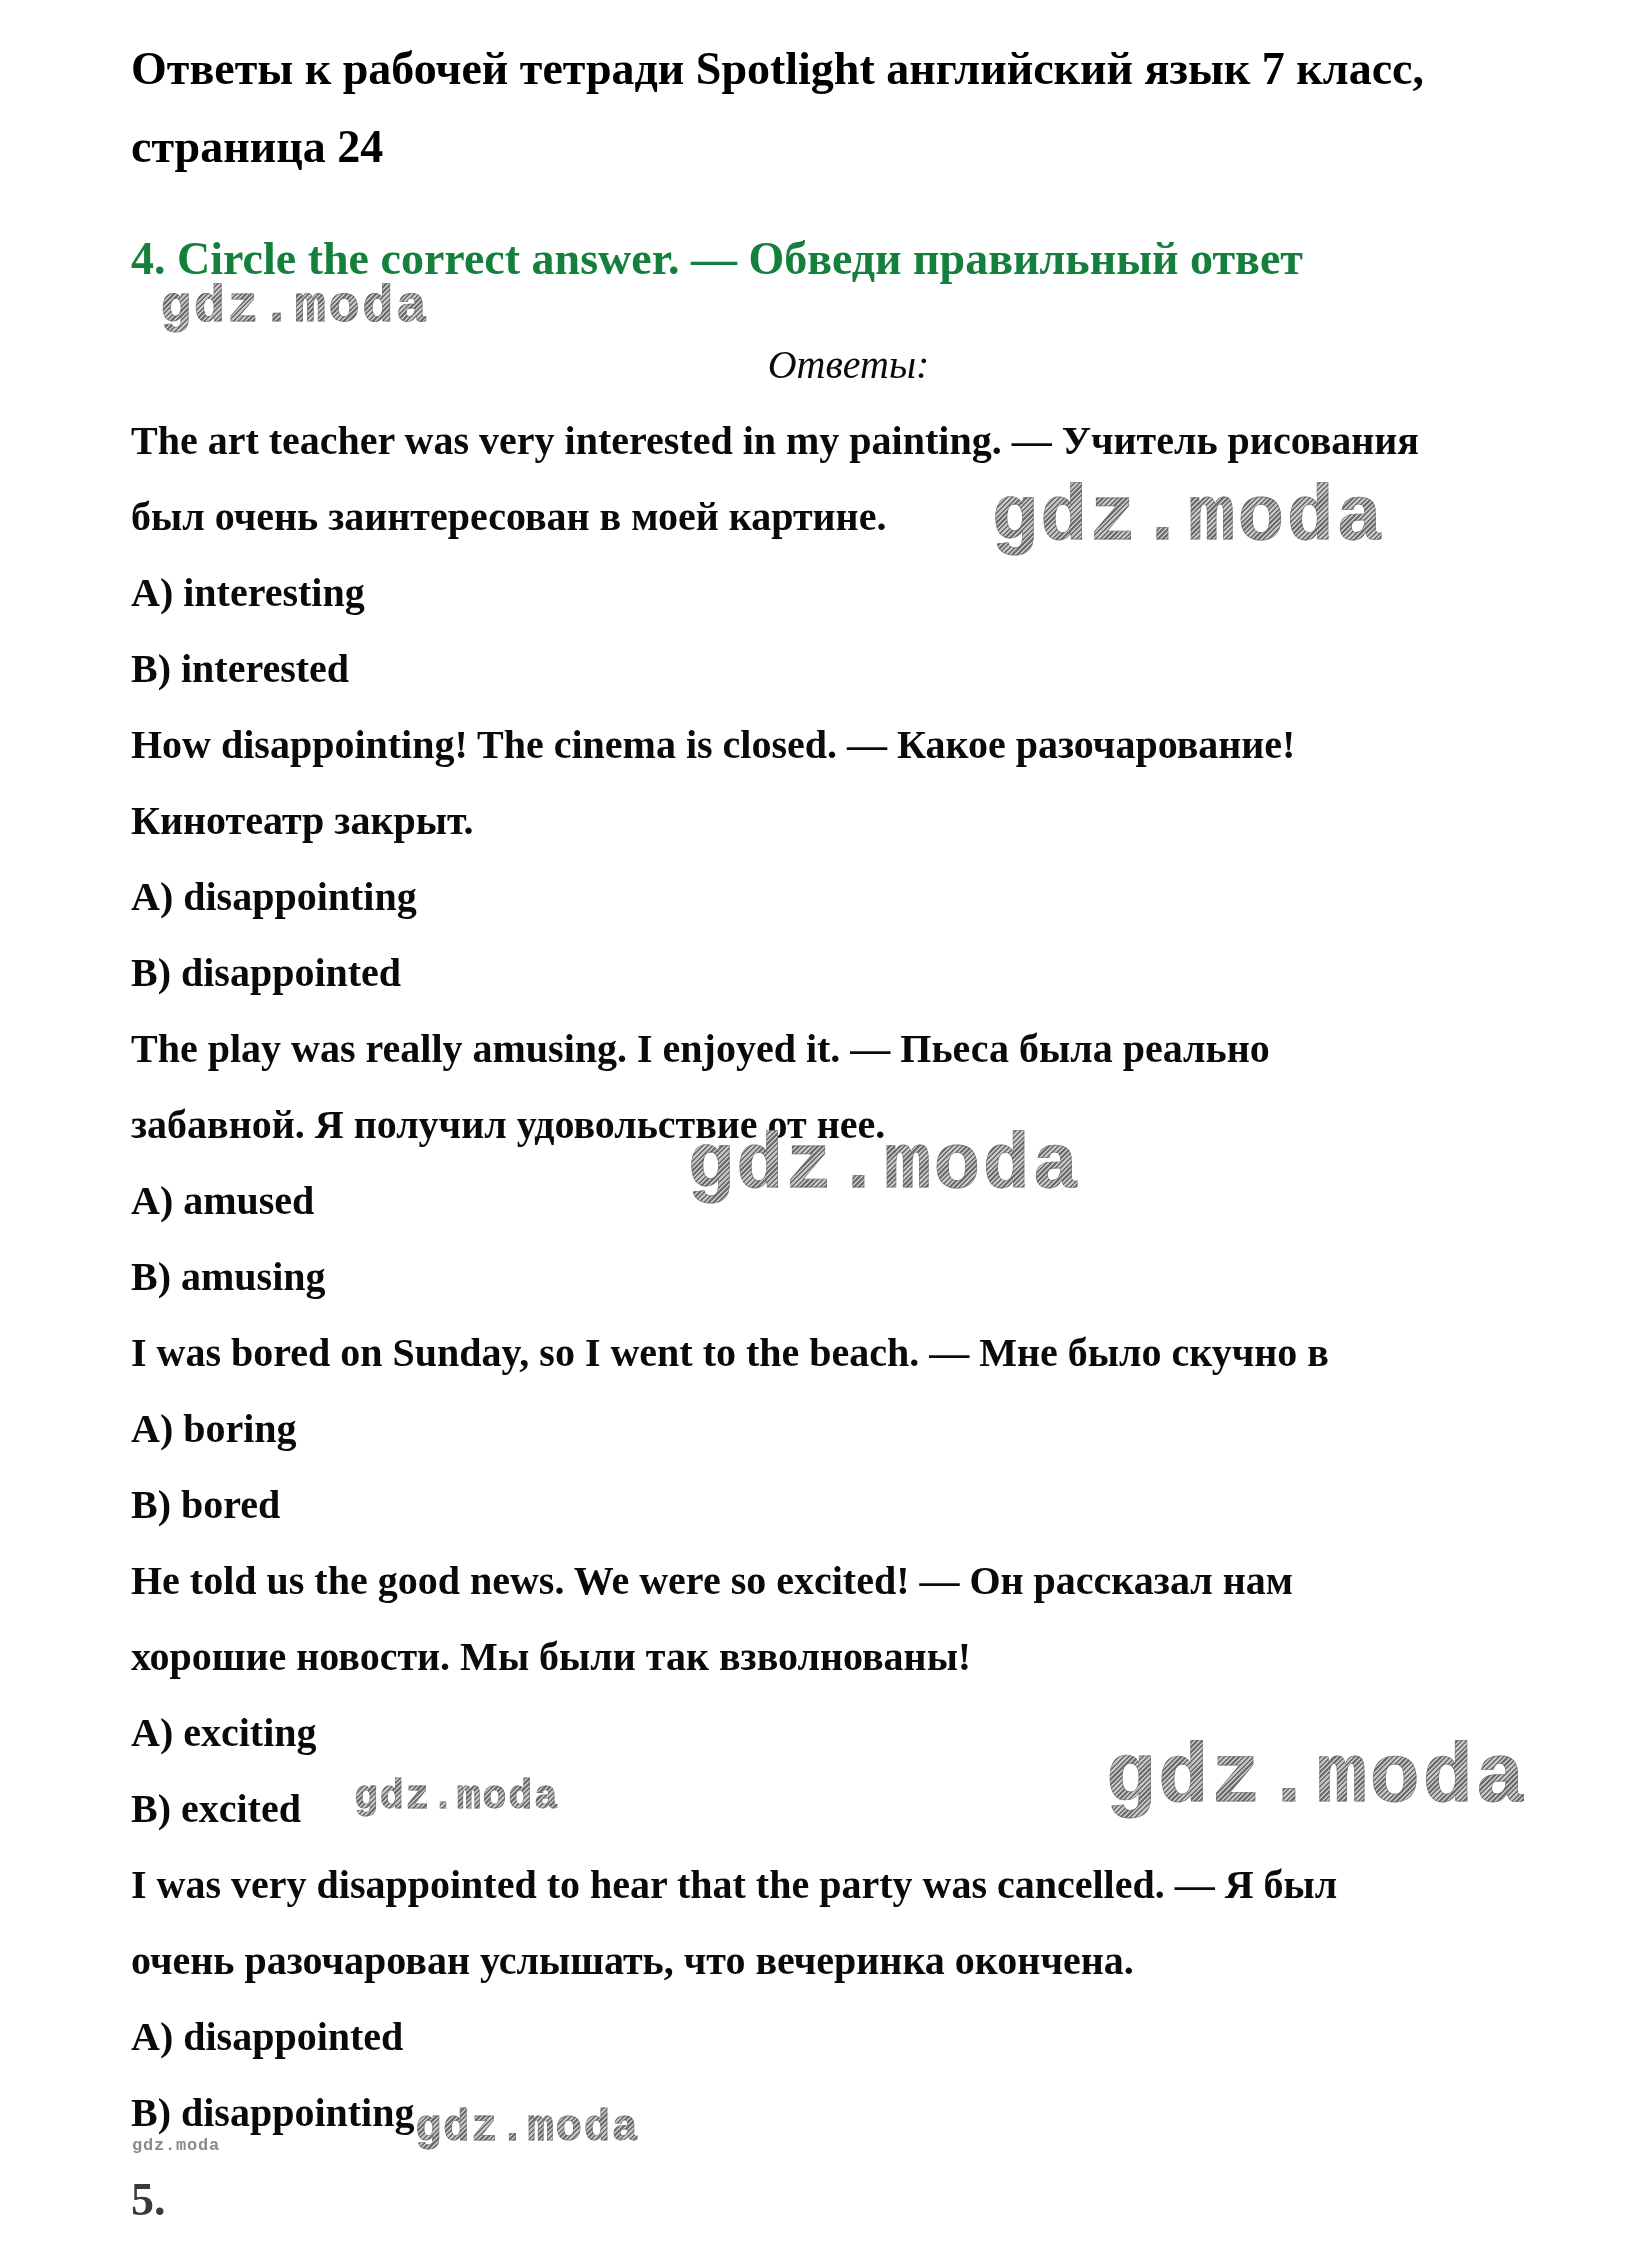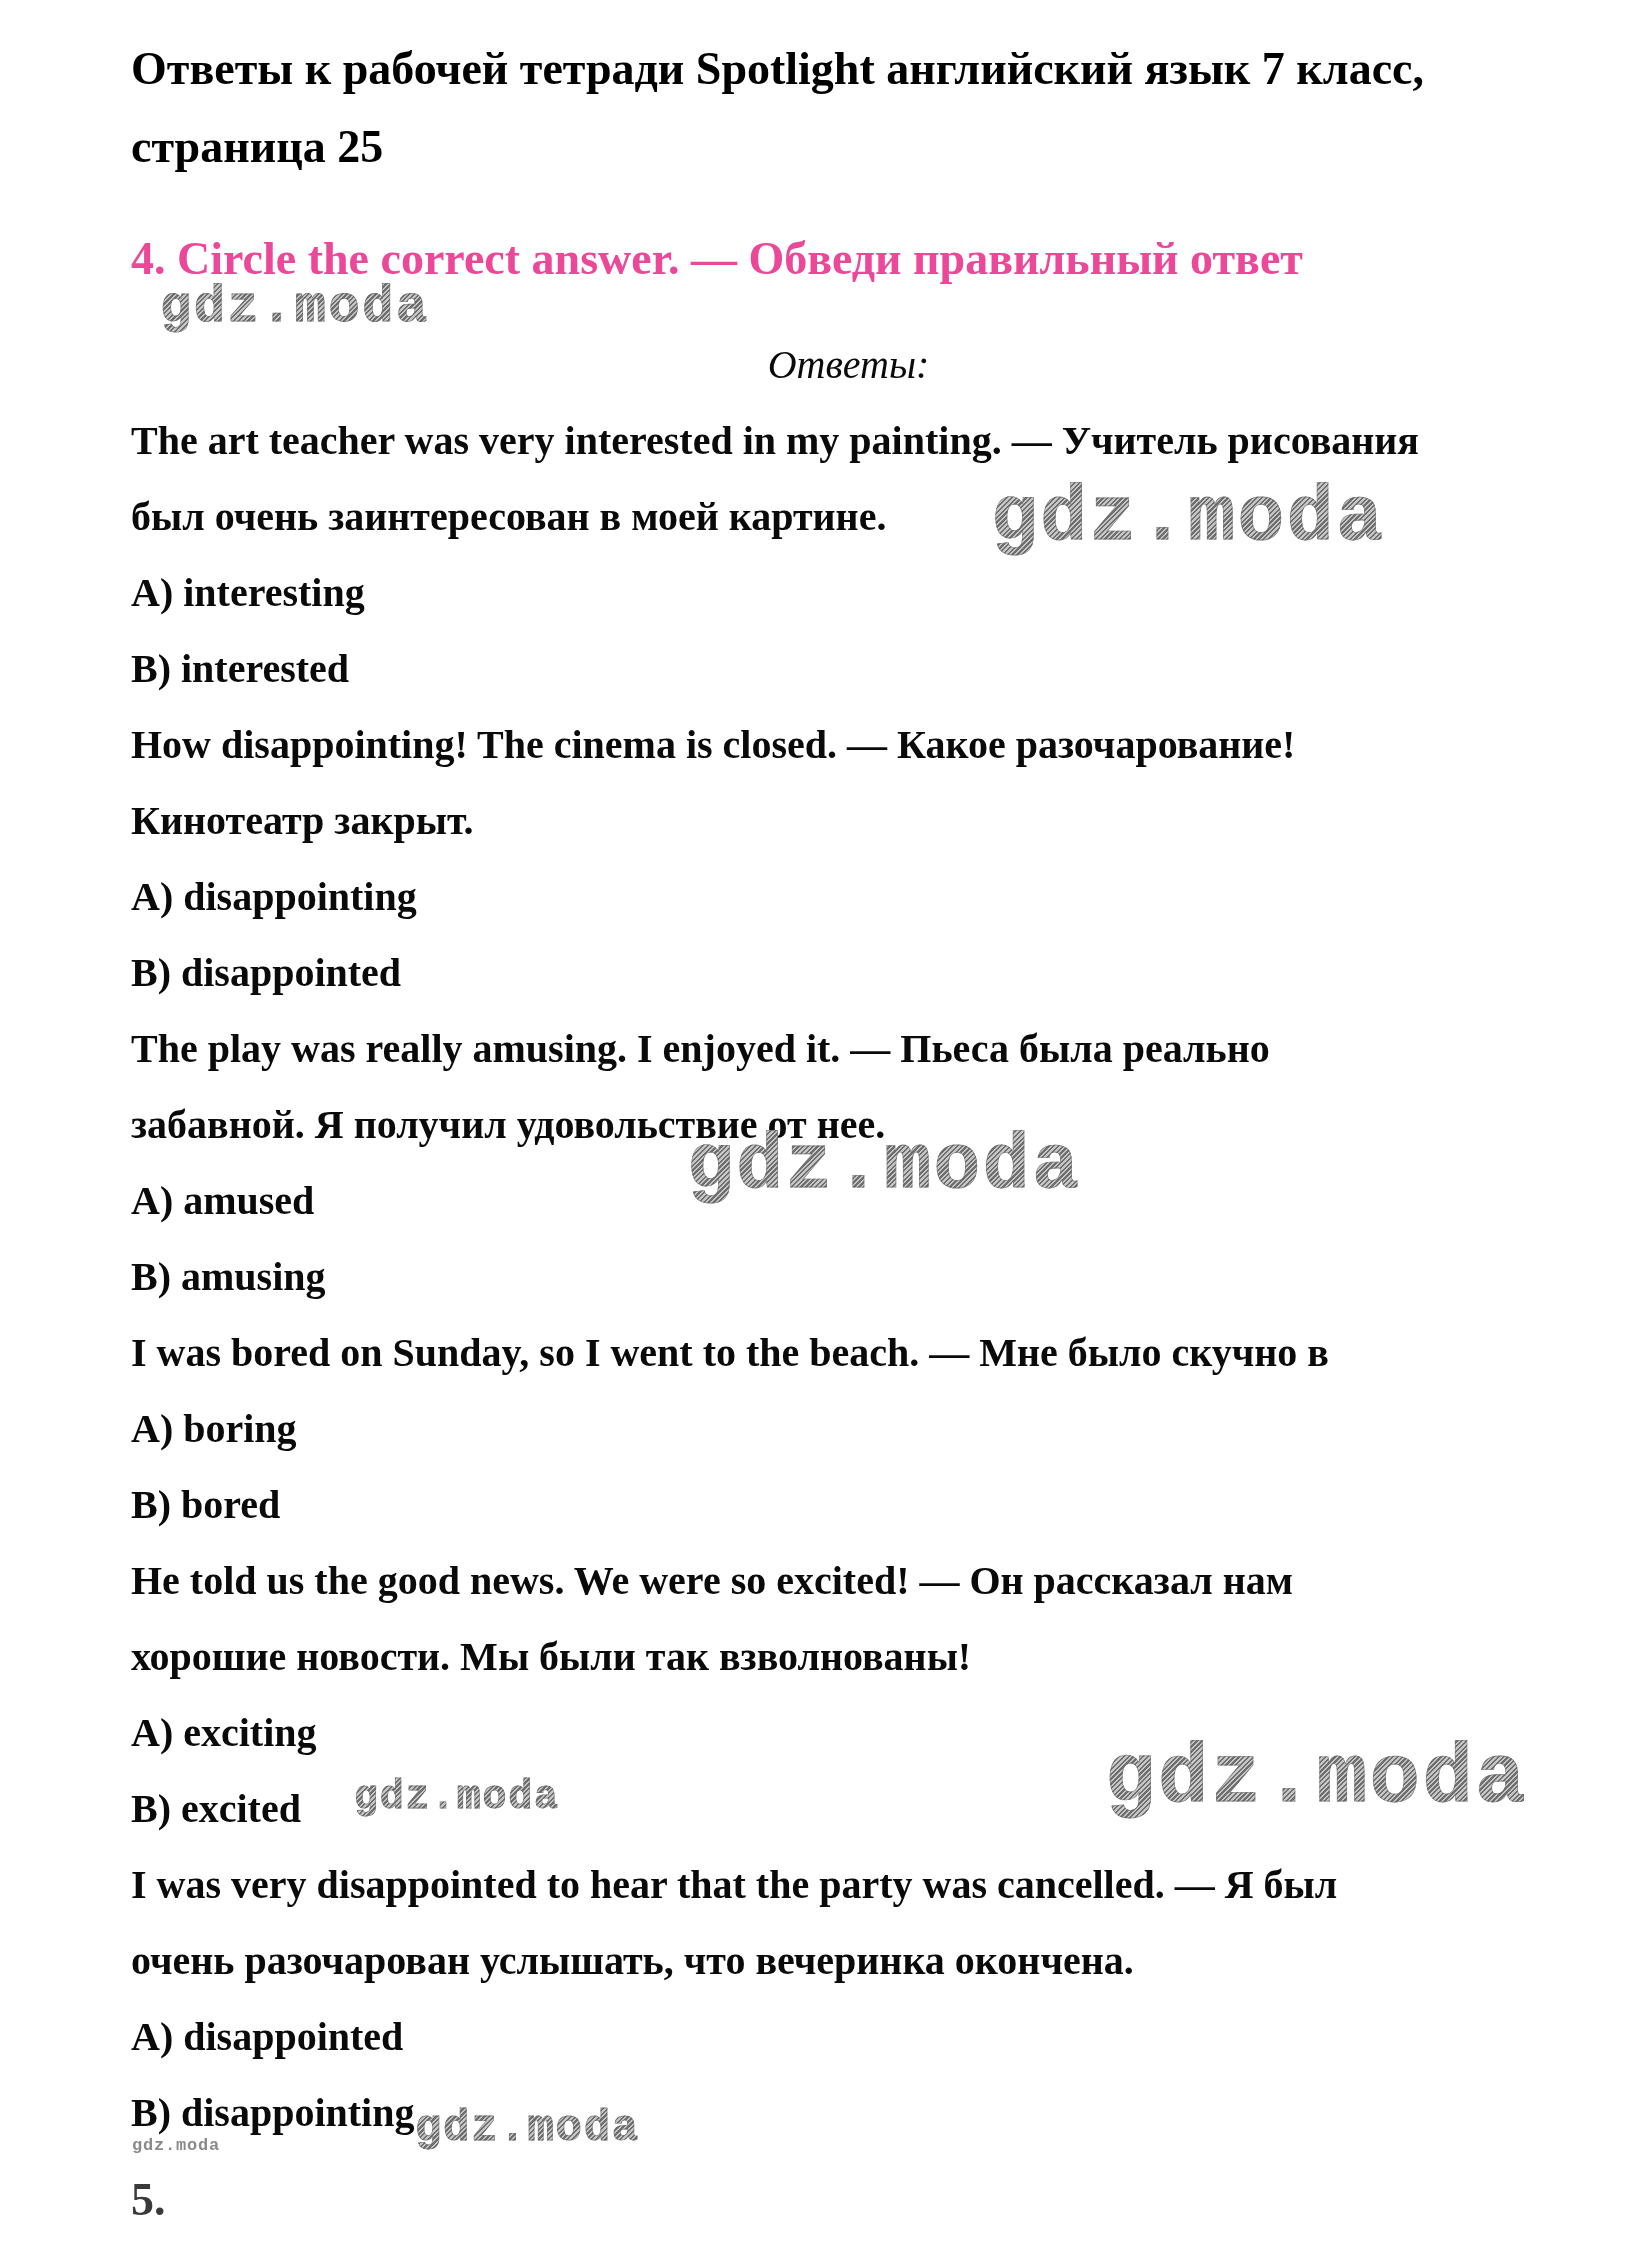--- a/index.html
+++ b/index.html
@@ -21,21 +21,21 @@
     font-weight:700;
     line-height:78px;
     color:#000;
     white-space:nowrap;
   }
   .section-heading {
     margin-top:34px;
     font-size:46px;
     font-weight:700;
     line-height:78px;
-    color:#ec4899;
+    color:#15803d;
     white-space:nowrap;
   }
   .answers-label {
     margin-top:29px;
     font-size:40px;
     font-style:italic;
     line-height:76px;
     text-align:center;
   }
   .body-lines .line {
@@ -71,21 +71,21 @@
   .wm-5 { left:1105px; top:1731px; font-size:84px; }
   .wm-6 { left:415px;  top:2103px; font-size:44px; letter-spacing:1.7px; }
   .wm-7 { left:132px;  top:2136px; font-size:17px; letter-spacing:0.8px; -webkit-text-stroke:0; background:none; color:#8a8a8a; }
 </style>
 </head>
 <body>
 
 <div class="page">
 
   <div class="doc-title">Ответы к рабочей тетради Spotlight английский язык 7 класс,</div>
-  <div class="doc-title">страница 25</div>
+  <div class="doc-title">страница 24</div>
 
   <div class="section-heading">4. Circle the correct answer. — Обведи правильный ответ</div>
 
   <div class="answers-label">Ответы:</div>
 
   <div class="body-lines">
     <div class="line">The art teacher was very interested in my painting. — Учитель рисования</div>
     <div class="line">был очень заинтересован в моей картине.</div>
     <div class="line">A) interesting</div>
     <div class="line">B) interested</div>

